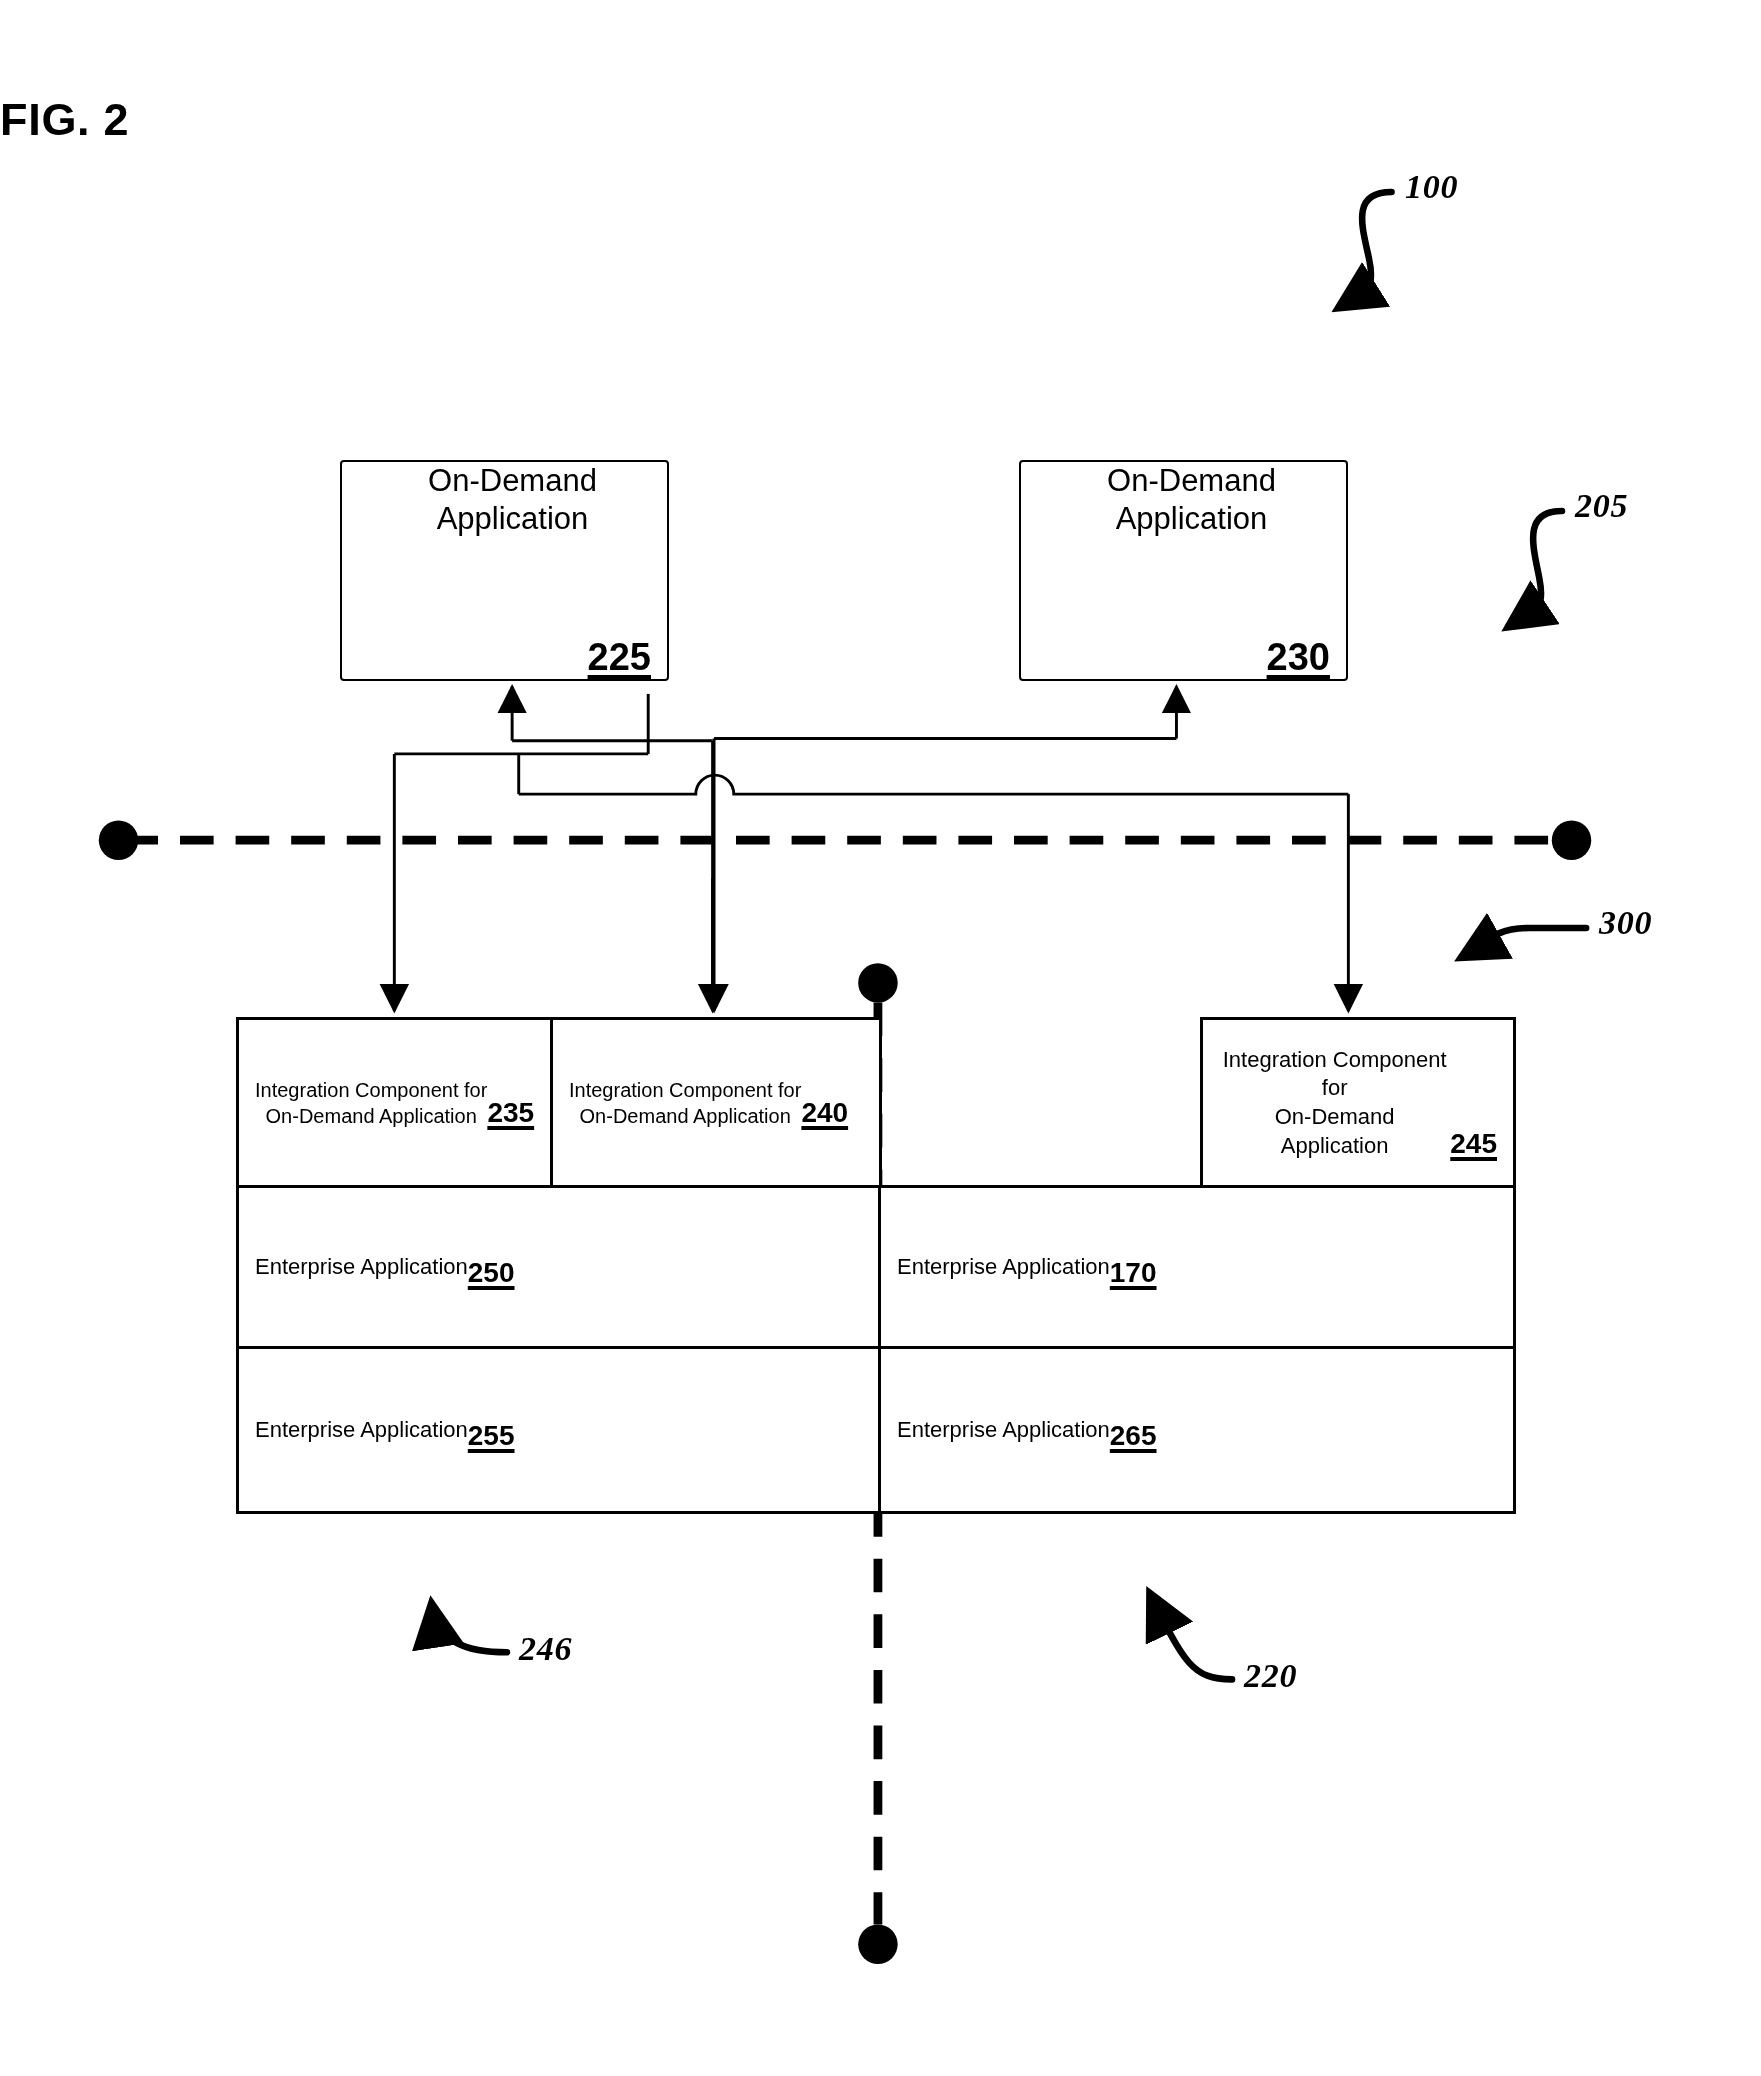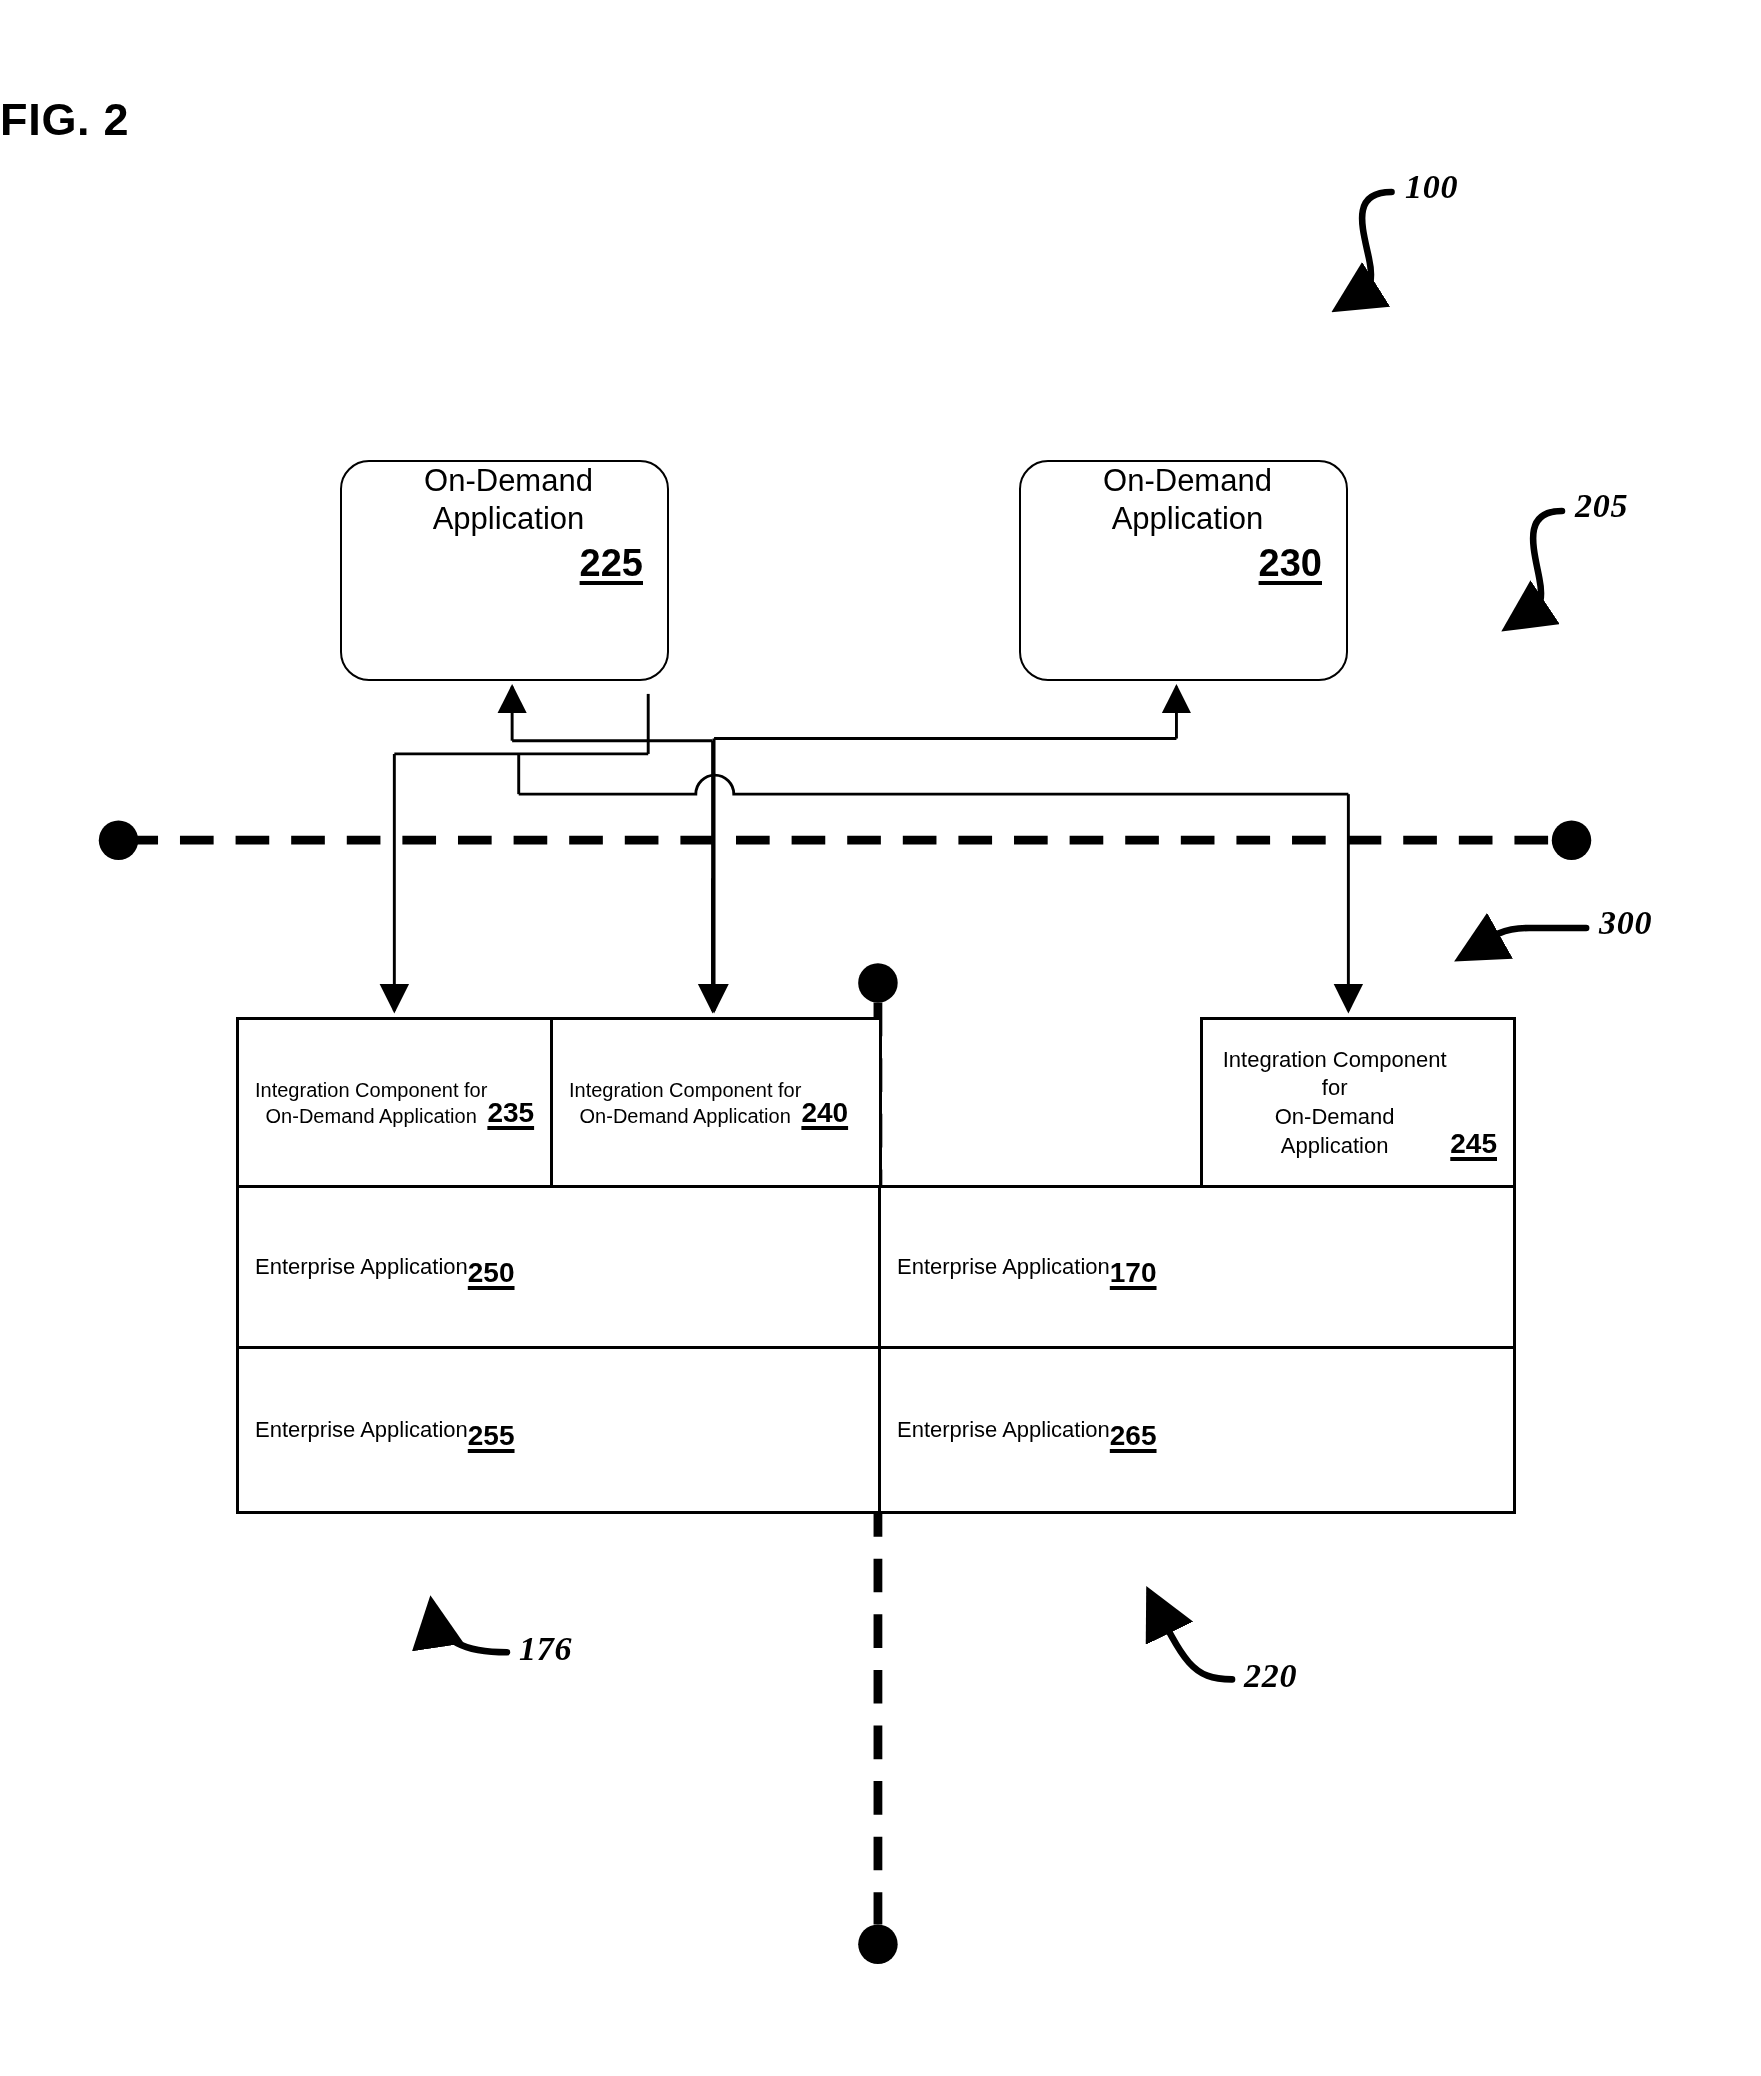--- a/index.html
+++ b/index.html
@@ -39,27 +39,27 @@
     width: 1761px;
     height: 2077px;
     pointer-events: none;
   }
 
   
   .od-box {
     position: absolute;
     box-sizing: border-box;
     border: 2.2px solid #000;
-    border-radius: 29px;
+    border-radius: 4px;
     background: #fff;
     display: flex;
     flex-direction: column;
-    justify-content: flex-start;
+    justify-content: space-between;
     align-items: center;
-    padding: 0 24px 0 32px;
+    padding: 0 16px 0 32px;
   }
   .od-title {
     font-size: 31px;
     line-height: 1.24;
     text-align: center;
     white-space: pre-line;
   }
   .od-ref {
     align-self: flex-end;
     margin-top: 3px;
@@ -278,18 +278,18 @@
       </div>
     </div>
   </div>
 
   <div class="refnum" style="left:1405px; top:168px;">100</div>
 
   <div class="refnum" style="left:1575px; top:487px;">205</div>
 
   <div class="refnum" style="left:1599px; top:904px;">300</div>
 
-  <div class="refnum" style="left:519px; top:1630px;">176</div>
+  <div class="refnum" style="left:519px; top:1630px;">246</div>
 
   <div class="refnum" style="left:1244px; top:1657px;">220</div>
 
 </div>
 
 
 </body></html>

